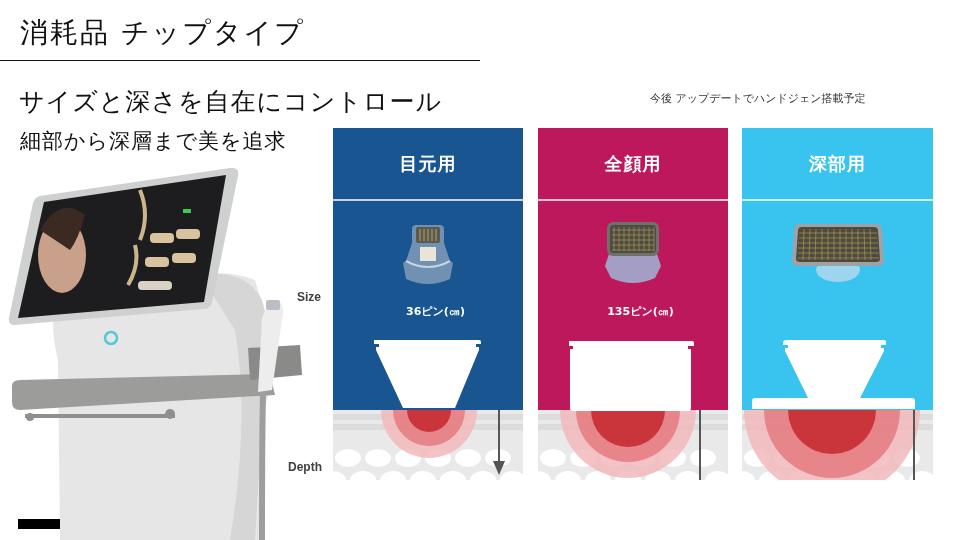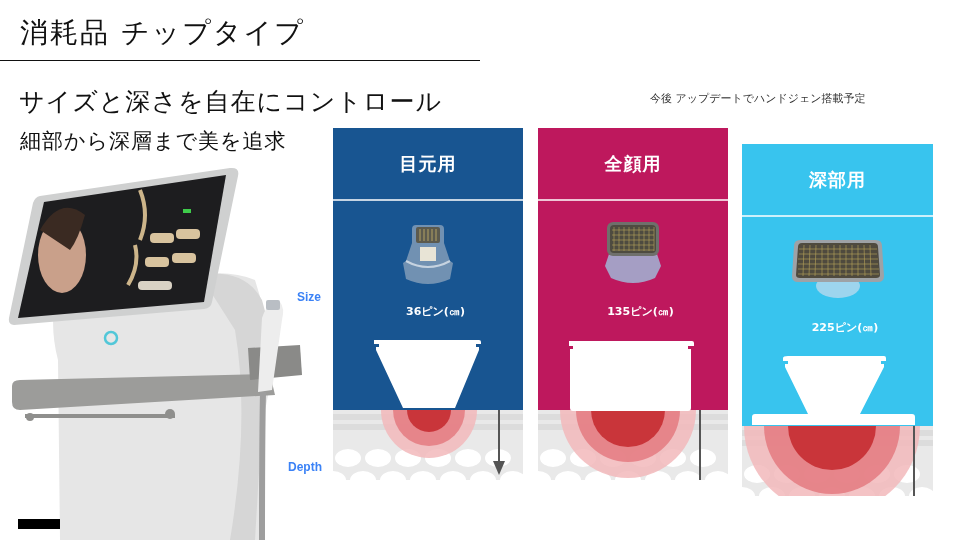--- a/index.html
+++ b/index.html
@@ -5,21 +5,21 @@
   html, body { margin:0; padding:0; }
   body { width:960px; height:540px; background:#ffffff; position:relative; overflow:hidden;
          font-family:"DejaVu Serif", serif; color:#111; }
   .abs { position:absolute; }
   .title { left:20px; top:14px; font-size:28px; letter-spacing:2px; font-family:"DejaVu Serif", serif; font-weight:normal; }
   .title-rule { left:0; top:60px; width:480px; height:1px; background:#111; }
   .subtitle { left:19px; top:85px; font-size:25px; letter-spacing:1px; font-family:"DejaVu Serif", serif; }
   .tagline { left:20px; top:127px; font-size:21px; letter-spacing:1px; font-family:"DejaVu Serif", serif; }
   .note { left:650px; top:91px; font-size:11px; color:#333; font-family:"DejaVu Sans", sans-serif; }
 
-  .axis-label { font-family:"Liberation Sans", sans-serif; font-weight:bold; font-size:12px; color:#3b82f6; }
+  .axis-label { font-family:"Liberation Sans", sans-serif; font-weight:bold; font-size:12px; color:#404040; }
   .size-label { left:297px; top:290px; }
   .depth-label { left:288px; top:460px; }
 
   .panel { top:128px; height:352px; position:absolute; overflow:hidden; }
   .panel-head { position:absolute; left:0; top:0; right:0; height:71px; display:flex; align-items:center; justify-content:center;
                 color:#fff; font-family:"DejaVu Sans", sans-serif; font-weight:bold; font-size:18px; letter-spacing:1px; }
   .panel-divider { position:absolute; left:0; right:0; top:71px; height:2px; background:rgba(255,255,255,0.75); }
   .tip-img { position:absolute; left:50%; transform:translateX(-50%); }
   .pin-label { position:absolute; left:0; right:0; top:176px; text-align:center; color:#fff;
                font-family:"DejaVu Sans", sans-serif; font-weight:bold; font-size:11px;padding-left:15px; }
@@ -208,21 +208,21 @@
       <path d="M53 0 A37 37 0 0 0 127 0 Z" fill="#c9353a"></path>
     </svg>
   </div>
   <svg class="scene" width="190" height="412" viewBox="0 0 190 412">
     <path d="M31 213 L154 213 Q156 213 156 215 L156 218 L150 218 L150 221 L153 221 L153 280 Q153 283 150 283 L35 283 Q32 283 32 280 L32 221 L35 221 L35 218 L31 218 Z" fill="#ffffff"></path>
     <line x1="162" y1="282" x2="162" y2="365" stroke="#555" stroke-width="2"></line>
     <path d="M156 362 L168 362 L162 376 Z" fill="#555"></path>
   </svg>
 </div>
 
-<div class="panel" style="left:742px; width:191px; background:#38c4ee;margin-top:16px;">
+<div class="panel" style="left:742px; width:191px; background:#38c4ee;">
   <div class="panel-head">深部用</div>
   <div class="panel-divider"></div>
   <div class="tip-img" style="top:92px;">
     <svg width="96" height="66" viewBox="0 0 96 66">
       <ellipse cx="48" cy="50" rx="22" ry="12" fill="#b7d9ee" opacity="0.8"></ellipse>
       <path d="M10 4 L86 4 Q92 4 92 10 L94 40 Q94 46 88 46 L8 46 Q2 46 2 40 L4 10 Q4 4 10 4 Z" fill="#9ea2a6"></path>
       <path d="M12 7 L84 7 Q88 7 88 11 L90 39 Q90 42 86 42 L10 42 Q6 42 6 39 L8 11 Q8 7 12 7 Z" fill="#4f4a3e"></path>
       <g stroke="#b9a45a" stroke-width="0.6">
         <line x1="14" y1="9" x2="13" y2="40"></line>
           <line x1="20" y1="9" x2="19" y2="40"></line>
@@ -238,21 +238,20 @@
           <line x1="80" y1="9" x2="81" y2="40"></line>
         <line x1="9" y1="13" x2="87" y2="13"></line>
           <line x1="9" y1="18" x2="87" y2="18"></line>
           <line x1="8" y1="23" x2="88" y2="23"></line>
           <line x1="8" y1="28" x2="88" y2="28"></line>
           <line x1="8" y1="33" x2="89" y2="33"></line>
           <line x1="8" y1="38" x2="89" y2="38"></line>
       </g>
     </svg>
   </div>
-  <div class="pin-label">225ピン(㎝)</div>
   <div class="skin">
     <svg width="191" height="130" viewBox="0 0 191 130">
       <g fill="#dcdcdc">
           <rect x="0" y="4" width="191" height="6"></rect>
           <rect x="0" y="14" width="191" height="6"></rect>
         </g>
       <g fill="#ffffff">
         <ellipse cx="15" cy="48" rx="13" ry="9"></ellipse>
           <ellipse cx="45" cy="48" rx="13" ry="9"></ellipse>
           <ellipse cx="75" cy="48" rx="13" ry="9"></ellipse>

